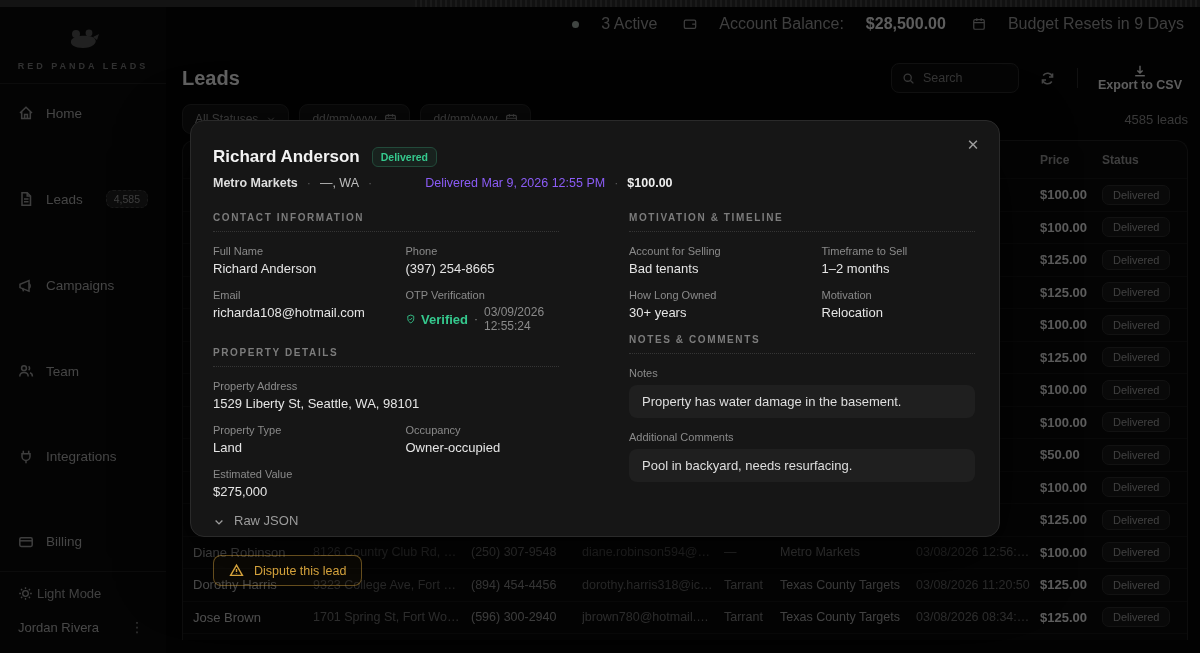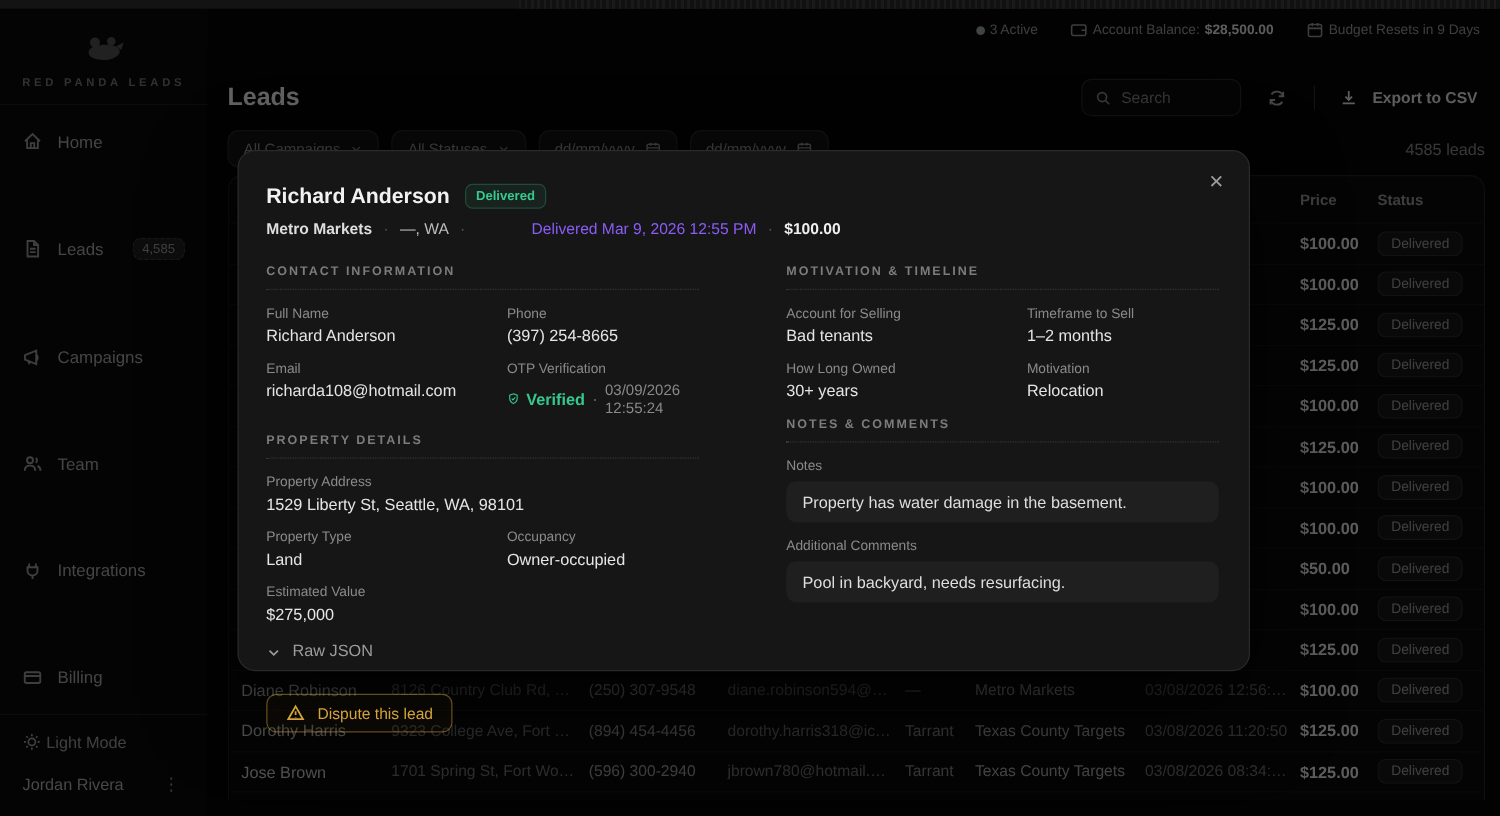--- a/index.html
+++ b/index.html
@@ -4,21 +4,21 @@
 <style>
   * { margin:0; padding:0; box-sizing:border-box; }
   html,body { width:1200px; height:653px; overflow:hidden; background:#000; font-family:"Liberation Sans", sans-serif; }
   .topstrip { position:absolute; top:0; left:0; width:1200px; height:7px; background:#2c2c2c; z-index:5; }
   .topstrip::after { content:""; position:absolute; left:415px; right:0; top:0; bottom:0;
     background:repeating-linear-gradient(90deg,#3a3a3a 0 2px,#262626 2px 5px); }
 
   
   .topbar { position:absolute; top:7px; left:0; right:0; height:34px; background:#050505;
     display:flex; justify-content:flex-end; align-items:center; gap:26px; padding-right:16px; z-index:2; }
-  .topbar-item { display:flex; align-items:center; gap:4px; color:#8b8b8b; font-size:11px; }
+  .topbar-item { display:flex; align-items:center; gap:22px; color:#8b8b8b; font-size:16px; }
   .topbar-item .dot { width:7px; height:7px; border-radius:50%; background:#8f9a93; }
   .topbar-item strong { color:#cfcfcf; font-weight:700; }
   .tb-icon { width:14px; height:14px; stroke:#8b8b8b; fill:none; stroke-width:1.4; }
 
   
   .sidebar { position:absolute; top:7px; left:0; bottom:0; width:166px; background:#0a0a0a; z-index:2;
     display:flex; flex-direction:column; }
   .brand { padding:18px 0 12px; text-align:center; border-bottom:1px solid #1b1b1b; }
   .brand-icon { display:block; margin:0 auto 6px; }
   .brand-name { font-size:9px; letter-spacing:3px; color:#6d6d6d; font-weight:700; }
@@ -39,21 +39,21 @@
   .main-header { margin-top:19px; height:36px; display:flex; align-items:center; }
   .page-title { font-size:20px; font-weight:700; color:#d8d8d8; }
   .header-controls { margin-left:auto; display:flex; align-items:center; gap:14px; }
   .search-box { display:flex; align-items:center; gap:8px; width:128px; height:30px;
     border:1px solid #262626; border-radius:8px; background:#0d0d0d; padding:0 10px; }
   .search-box svg { width:13px; height:13px; stroke:#7d7d7d; fill:none; stroke-width:1.6; }
   .search-box span { color:#757575; font-size:12.5px; }
   .icon-btn { width:30px; height:30px; display:flex; align-items:center; justify-content:center; cursor:pointer; }
   .icon-btn svg { width:15px; height:15px; stroke:#9a9a9a; fill:none; stroke-width:1.6; }
   .hdr-divider { width:1px; height:20px; background:#262626; }
-  .export-btn { display:flex; align-items:center; gap:12px; color:#cfcfcf; font-size:12.5px; font-weight:600; cursor:pointer; padding:6px 6px; }
+  .export-btn { display:flex; align-items:center; gap:0; color:#cfcfcf; font-size:12.5px; font-weight:600; cursor:pointer; padding:6px 6px;flex-direction:column; }
   .export-btn svg { width:14px; height:14px; stroke:#cfcfcf; fill:none; stroke-width:1.6; }
 
   .filters { margin-top:8px; height:30px; display:flex; align-items:center; gap:10px; }
   .filter-pill { display:flex; align-items:center; gap:8px; height:30px; padding:0 12px;
     background:#121212; border:1px solid #272727; border-radius:9px; color:#8c8c8c; font-size:12px; cursor:pointer; }
   .filter-pill svg { width:13px; height:13px; stroke:#8c8c8c; fill:none; stroke-width:1.4; }
   .chev { width:10px !important; height:10px !important; }
   .lead-count { margin-left:auto; color:#7c7c7c; font-size:13px; }
 
   .panel { margin-top:6px; background:#0a0a0a; border:1px solid #1f1f1f; border-bottom:none;
@@ -239,26 +239,20 @@
             <path d="M8 2 v8 M5 7.3 L8 10.3 L11 7.3"></path>
             <path d="M2.5 13.4 h11"></path>
           </svg>
         <span>Export to CSV</span>
       </div>
     </div>
   </div>
 
   <div class="filters">
     <div class="filter-pill">
-      <span>All Campaigns</span>
-      <svg class="chev" viewBox="0 0 16 16">
-          <path d="M3.5 6 L8 10.5 L12.5 6"></path>
-        </svg>
-    </div>
-    <div class="filter-pill">
       <span>All Statuses</span>
       <svg class="chev" viewBox="0 0 16 16">
           <path d="M3.5 6 L8 10.5 L12.5 6"></path>
         </svg>
     </div>
     <div class="filter-pill">
       <span>dd/mm/yyyy</span>
       <svg viewBox="0 0 16 16">
           <rect x="2" y="3" width="12" height="11" rx="1.5"></rect>
           <path d="M2 6.5h12M5.5 1.5v3M10.5 1.5v3"></path>

